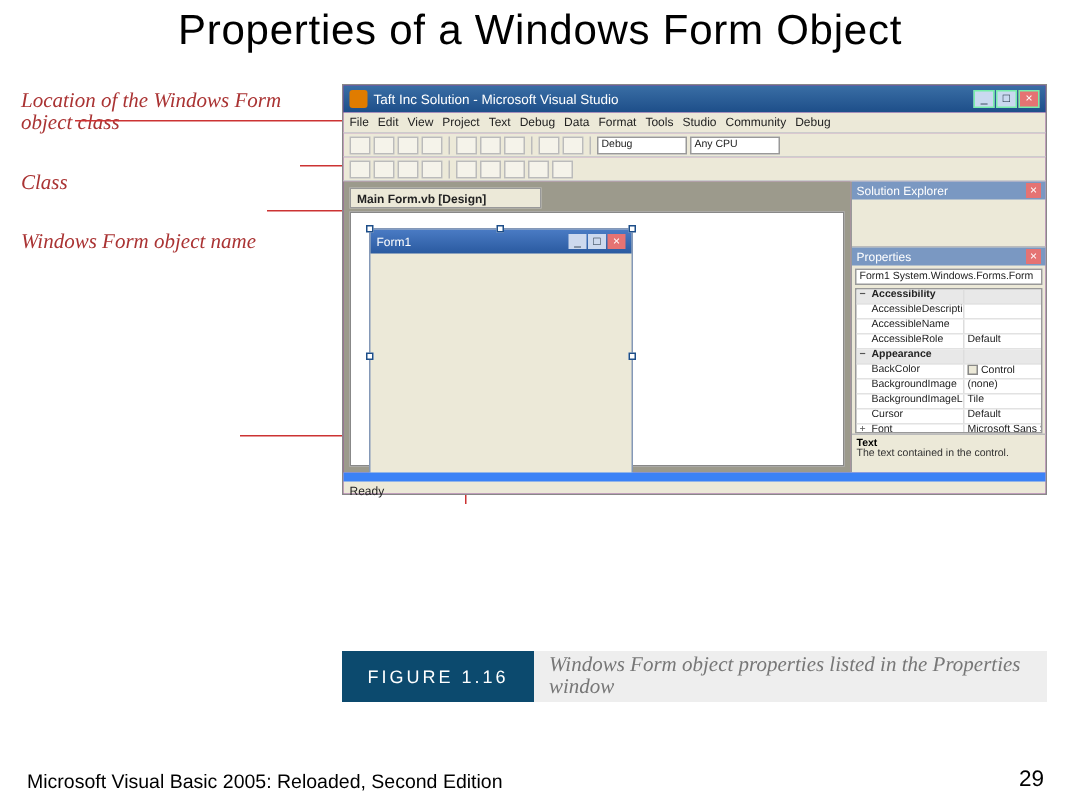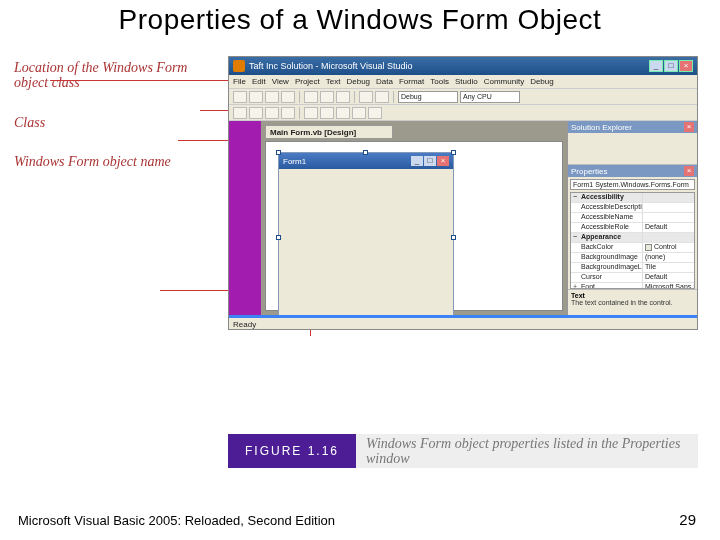--- a/index.html
+++ b/index.html
@@ -14,21 +14,21 @@
   .title-bar .t { flex:1; font-size:9px;}
   .win-btns { display:flex; gap:1px;}
   .win-btns div { width:14px; height:12px; background:#c9d9ef; border:1px solid #7ea; font-size:8px; line-height:10px; text-align:center; color:#123;}
   .win-btns .close { background:#e57373; color:#fff;}
   .menu-bar { height:14px; background:#ece9d8; border-bottom:1px solid #ccc; display:flex; gap:6px; padding:0 4px; align-items:center;}
   .menu-bar span { font-size:8px;}
   .toolbar { height:16px; background:#ece9d8; border-bottom:1px solid #ccc; display:flex; align-items:center; gap:2px; padding:0 4px;}
   .toolbar .btn { width:14px; height:12px; background:#f5f3ea; border:1px solid #bbb;}
   .toolbar .sep { width:1px; height:12px; background:#bbb; margin:0 2px;}
   .toolbar .combo { width:60px; height:12px; background:#fff; border:1px solid #999; font-size:7px; padding:0 2px; line-height:10px;}
-  .body-row { position:absolute; top:64px; left:0; right:0; bottom:14px; display:flex;padding-left:32px;}
+  .body-row { position:absolute; top:64px; left:0; right:0; bottom:14px; display:flex;}
   .designer { flex:1; background:#9c9a8c; position:relative; padding:4px;}
   .tab-strip { background:#ece9d8; border:1px solid #999; height:14px; width:128px; display:flex; align-items:center; padding:0 4px; font-size:8px; font-weight:bold;}
   .design-surf { position:absolute; left:4px; top:20px; right:4px; bottom:4px; background:#fff; border:1px solid #888;}
   .form-obj { position:absolute; left:12px; top:10px; width:176px; height:172px; border:1px solid #8498b7; background:#ece9d8;}
   .form-obj .ft { height:16px; background:linear-gradient(#4a7bc4,#2a5aa0); color:#fff; font-size:8px; display:flex; align-items:center; padding:0 4px;}
   .form-obj .ft .spacer{flex:1;}
   .form-obj .ft .wb{ width:12px;height:10px;background:#cdd9ee;margin-left:1px;text-align:center;line-height:10px;color:#123;}
   .form-obj .ft .wb.close{background:#e57373;color:#fff;}
   .handle { position:absolute; width:5px; height:5px; background:#fff; border:1px solid #1d4e89;}
   .right-col { width:130px; background:#ece9d8; border-left:1px solid #999; display:flex; flex-direction:column;}
@@ -40,23 +40,23 @@
   .props .selector { background:#fff; border:1px solid #999; margin:2px; font-size:7px; padding:1px 2px;}
   .props .grid { flex:1; overflow:hidden; margin:0 2px; background:#fff; border:1px solid #999; font-size:7px;}
   .prow { display:flex; height:10px; border-bottom:1px solid #e2e2e2;}
   .prow.cat { background:#e8e8e8; font-weight:bold;}
   .prow .k { width:64px; padding:0 2px; overflow:hidden; white-space:nowrap; border-right:1px solid #ddd;}
   .prow .v { flex:1; padding:0 2px; overflow:hidden; white-space:nowrap;}
   .prow .exp { width:8px; text-align:center; color:#555;}
   .swatch { display:inline-block; width:7px; height:7px; border:1px solid #888; vertical-align:middle; margin-right:2px;}
   .props .help { height:26px; border-top:1px solid #bbb; padding:2px 3px; font-size:7px; color:#333;}
   .props .help b{display:block;color:#000;}
-  .status-bar { position:absolute; bottom:0; left:0; right:0; height:14px; background:#ece9d8; border-top:3px solid #3b82f6; font-size:8px; padding:0 4px; line-height:14px;}
+  .status-bar { position:absolute; bottom:0; left:0; right:0; height:14px; background:#ece9d8; border-top:6px solid #3b82f6; font-size:8px; padding:0 4px; line-height:14px;}
   .fig-band { position:absolute; left:228px; bottom:72px; width:470px; height:34px; display:flex;}
-  .fig-tag { width:128px; background:#4c1d95; color:#fff; font-size:12px; letter-spacing:2px; display:flex; align-items:center; justify-content:center;}
+  .fig-tag { width:128px; background:#0c4a6e; color:#fff; font-size:12px; letter-spacing:2px; display:flex; align-items:center; justify-content:center;}
   .fig-cap { flex:1; background:#eee; color:#777; font-family: Georgia, serif; font-style:italic; font-size:14px; padding:2px 10px; line-height:1.1;}
   .footer-l { position:absolute; left:18px; bottom:12px; font-size:13px;}
   .footer-r { position:absolute; right:24px; bottom:12px; font-size:15px;}
   .red-rule { position:absolute; background:#c33;}
 </style>
 </head>
 <body>
 
 <div class="slide">
   <div class="slide-title">Properties of a Windows Form Object</div>

